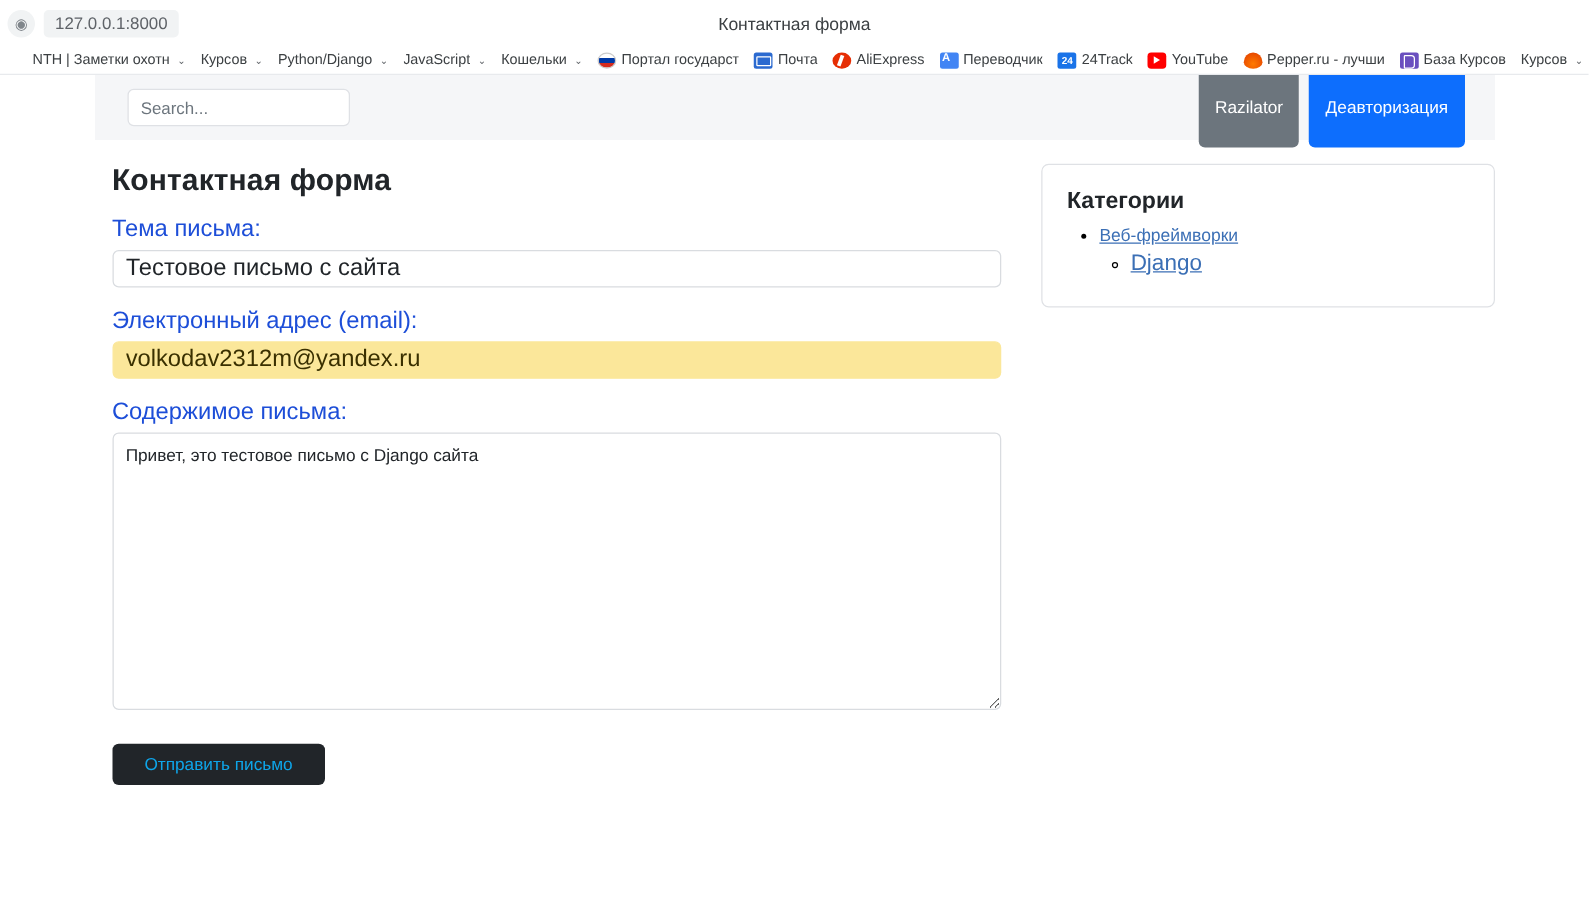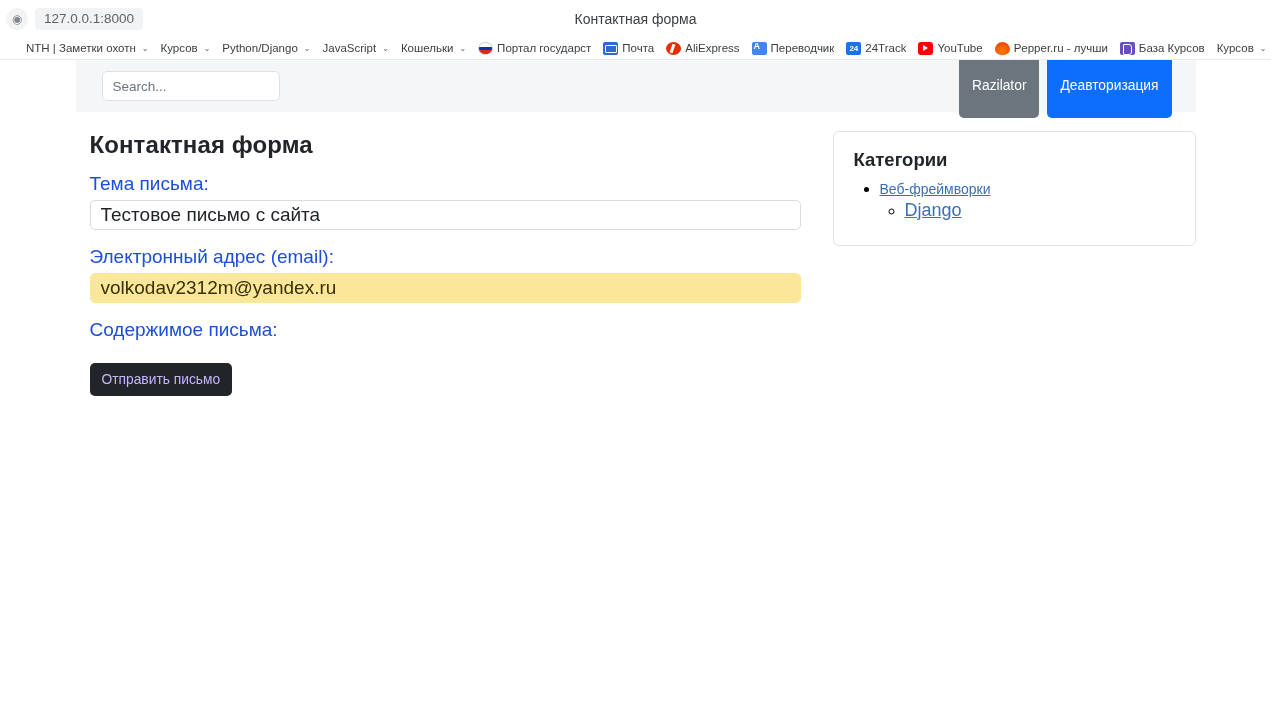--- a/index.html
+++ b/index.html
@@ -278,28 +278,28 @@
     font-size: 13.8px;
     color: #212529;
     font-family: inherit;
     background: #ffffff;
     outline: none;
     resize: vertical;
     display: block;
     line-height: 1.35;
   }
   .submit-btn {
-    margin-top: 17px;
+    margin-top: 27px;
     background: #212529;
-    color: #c4b5fd;
+    color: #0ea5e9;
     border: none;
     border-radius: 5px;
     font-size: 13.8px;
     font-family: inherit;
-    padding: 9px 12px;
+    padding: 9px 26px;
     cursor: pointer;
   }
 
   
   .card {
     border: 1px solid #dfe1e5;
     border-radius: 6px;
     background: #ffffff;
     padding: 17px 20px 22px 20px;
   }
@@ -421,20 +421,21 @@
         <h1 class="page-title">Контактная форма</h1>
 
         <form>
           <label class="field-label">Тема письма:</label>
           <input class="form-field" type="text" value="Тестовое письмо с сайта" style="">
 
           <label class="field-label">Электронный адрес (email):</label>
           <input class="form-field autofilled" type="text" value="volkodav2312m@yandex.ru" style="">
 
           <label class="field-label">Содержимое письма:</label>
+          <textarea class="form-textarea" style="">Привет, это тестовое письмо с Django сайта</textarea>
 
           <button type="button" class="submit-btn">Отправить письмо</button>
         </form>
       </div>
 
       <div class="side-col">
         <div class="card">
           <h2 class="card-title">Категории</h2>
           <ul class="cat-list">
             <li>

